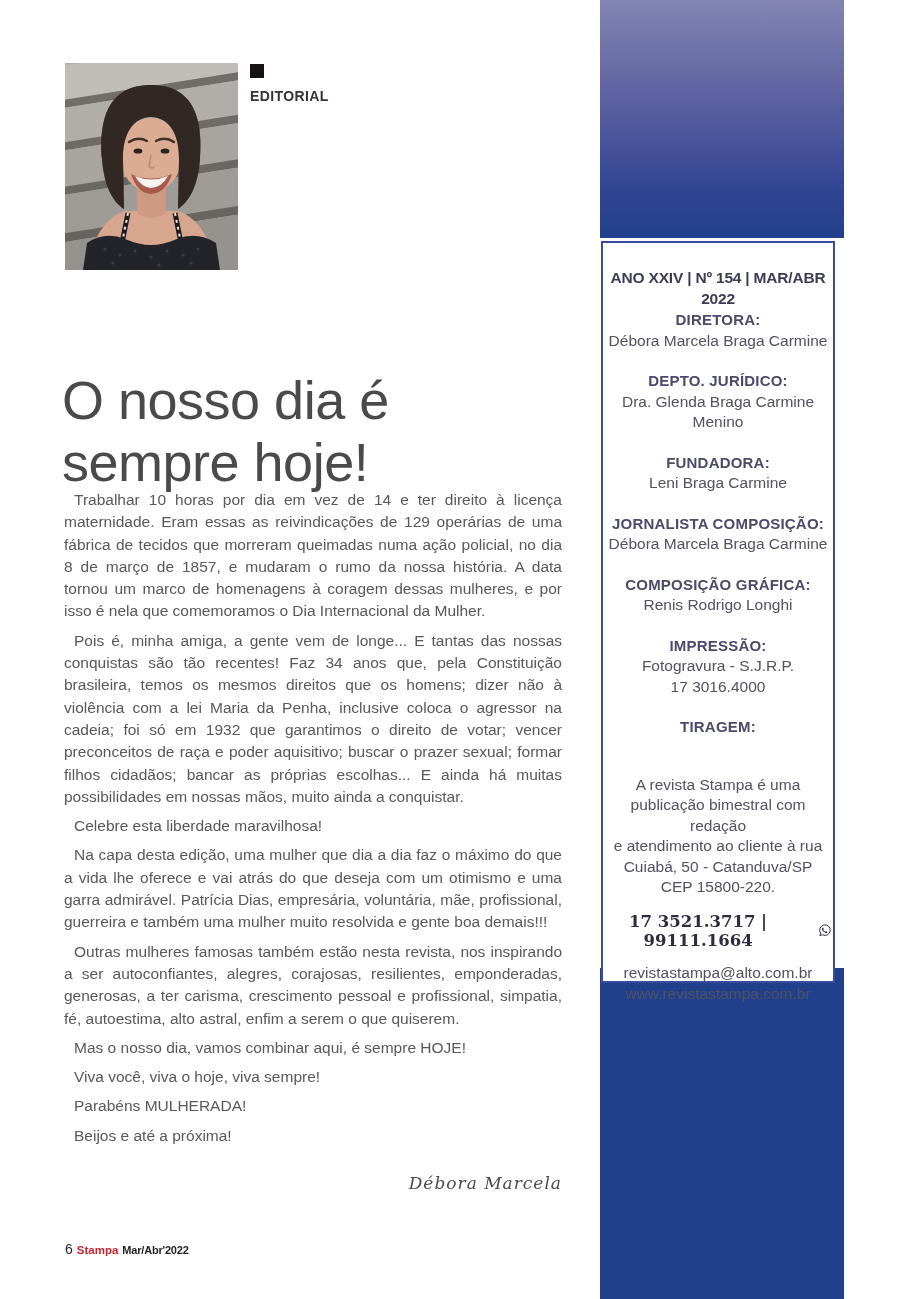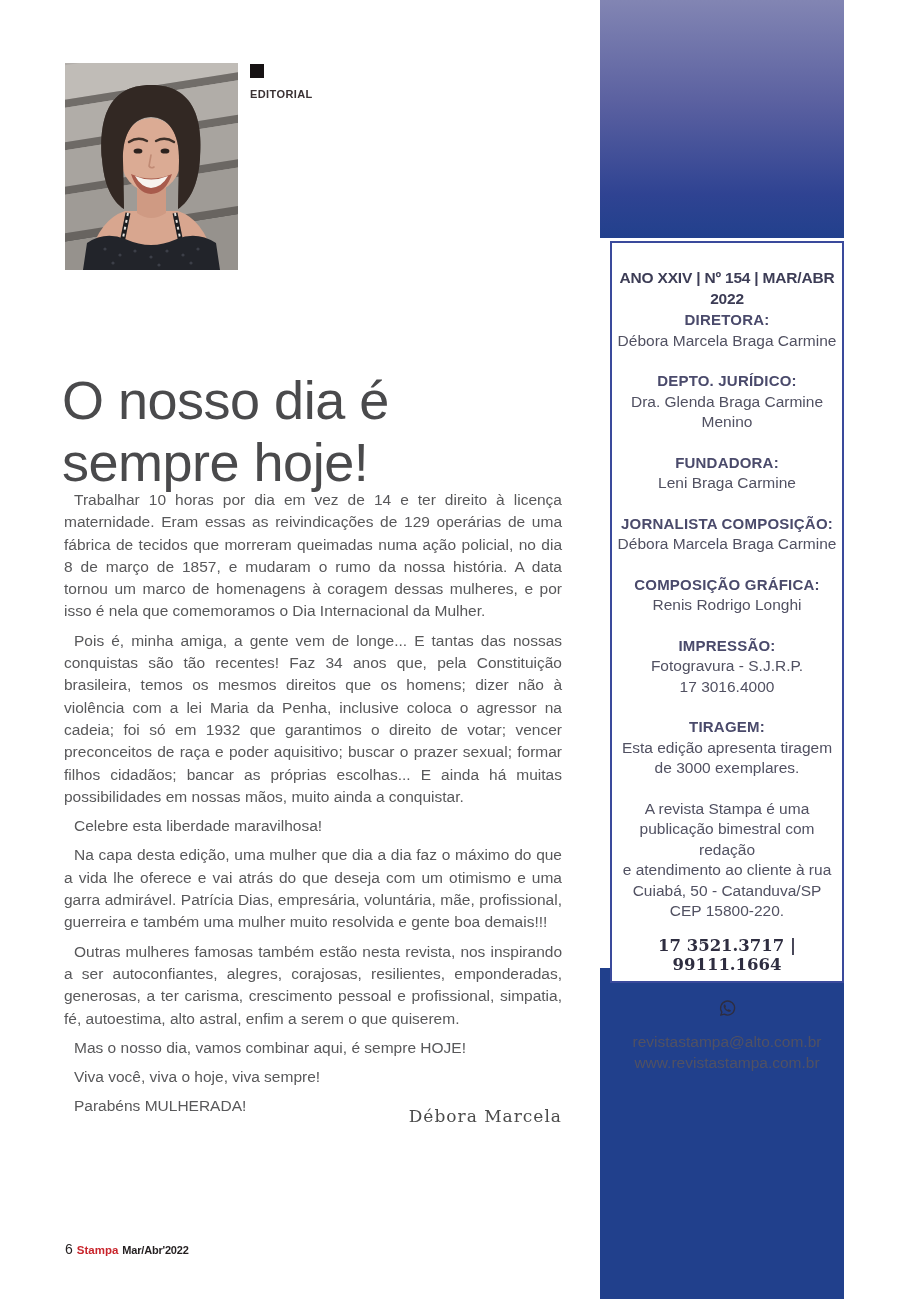--- a/index.html
+++ b/index.html
@@ -5,54 +5,54 @@
   html,body{margin:0;padding:0;}
   body{
     width:909px;height:1299px;position:relative;background:#ffffff;
     font-family:"Liberation Sans", sans-serif;overflow:hidden;
   }
 
   
   .photo{position:absolute;left:65px;top:63px;width:173px;height:207px;display:block;}
 
   .section-marker{position:absolute;left:250px;top:64px;width:14px;height:14px;background:#161213;}
-  .section-label{position:absolute;left:250px;top:88px;font-size:11px;font-weight:bold;
+  .section-label{position:absolute;left:250px;top:88px;font-size:14px;font-weight:bold;
     letter-spacing:.4px;color:#3a3133;}
 
   .title{position:absolute;left:62px;top:333px;width:520px;font-size:54px;line-height:62px;
     font-weight:300;color:#4a4a4c;letter-spacing:-0.5px;}
 
   .article{position:absolute;left:64px;top:489px;width:498px;font-size:15.5px;line-height:22.3px;
     color:#58585a;text-align:justify;}
   .article p{margin:0 0 7px 0;text-indent:10px;}
 
-  .signature{position:absolute;left:262px;top:1106px;width:300px;text-align:right;
-    font-family:"DejaVu Serif", serif;font-size:17px;color:#4b4b4b;
+  .signature{position:absolute;left:262px;top:1173px;width:300px;text-align:right;
+    font-family:"DejaVu Serif", serif;font-style:italic;font-size:17px;color:#4b4b4b;
     letter-spacing:1px;}
 
   .page-footer{position:absolute;left:65px;top:1241px;display:flex;align-items:baseline;}
   .pf-num{font-size:14px;color:#231f20;}
   .pf-brand{font-size:11.5px;font-weight:bold;color:#c9252c;margin-left:4px;}
   .pf-issue{font-size:11px;font-weight:bold;color:#231f20;margin-left:4px;letter-spacing:-0.2px;}
 
   
   .sidebar{position:absolute;left:600px;top:0;width:244px;height:1299px;
     background:linear-gradient(180deg,#8285b3 0%,#5a60a0 8%,#2f4392 15%,#21408c 18.5%,#21408c 100%);}
   .sidebar-window{position:absolute;left:0;top:238px;width:244px;height:730px;background:#ffffff;}
-  .masthead-box{position:absolute;left:10px;top:3px;width:230px;height:714px;
+  .masthead-box{position:absolute;left:1px;top:3px;width:230px;height:714px;
     border:2px solid #3a4a9c;background:#ffffff;text-align:center;padding-top:24px;
     box-sizing:content-box;}
   .m-edition{font-size:15.5px;font-weight:bold;color:#3c3c55;line-height:21px;letter-spacing:-0.2px;}
   .m-group{margin-top:20px;}
   .m-group.first{margin-top:1px;}
   .m-label{font-size:15px;font-weight:bold;color:#4a4a6b;line-height:20.5px;letter-spacing:.2px;}
   .m-value{font-size:15.5px;color:#515162;line-height:20.5px;white-space:pre-line;}
-  .m-about{margin-top:20px;font-size:15.5px;color:#515162;line-height:20.5px;white-space:pre-line;}
+  .m-about{margin-top:37px;font-size:15.5px;color:#515162;line-height:20.5px;white-space:pre-line;}
   .m-phones{margin-top:14px;display:flex;align-items:center;justify-content:center;gap:24px;
-    font-family:"DejaVu Serif", serif;font-weight:bold;font-size:16.5px;color:#2e2d40;flex-direction:column;}
+    font-family:"DejaVu Serif", serif;font-weight:bold;font-size:16.5px;color:#2e2d40;}
   .m-contact{margin-top:12px;font-size:15.5px;color:#515162;line-height:21px;}
   .wa-icon{display:inline-block;width:21px;height:21px;}
 </style>
 </head>
 <body>
 
 <svg class="photo" viewBox="0 0 173 207" xmlns="http://www.w3.org/2000/svg">
   <defs>
     <linearGradient id="bgGrad" x1="0" y1="0" x2="0" y2="1">
       <stop offset="0" stop-color="#b3afab"></stop>
@@ -122,20 +122,21 @@
 
 <div class="article">
   <p>Trabalhar 10 horas por dia em vez de 14 e ter direito à licença maternidade. Eram essas as reivindicações de 129 operárias de uma fábrica de tecidos que morreram queimadas numa ação policial, no dia 8 de março de 1857, e mudaram o rumo da nossa história. A data tornou um marco de homenagens à coragem dessas mulheres, e por isso é nela que comemoramos o Dia Internacional da Mulher.</p>
   <p>Pois é, minha amiga, a gente vem de longe... E tantas das nossas conquistas são tão recentes! Faz 34 anos que, pela Constituição brasileira, temos os mesmos direitos que os homens; dizer não à violência com a lei Maria da Penha, inclusive coloca o agressor na cadeia; foi só em 1932 que garantimos o direito de votar; vencer preconceitos de raça e poder aquisitivo; buscar o prazer sexual; formar filhos cidadãos; bancar as próprias escolhas... E ainda há muitas possibilidades em nossas mãos, muito ainda a conquistar.</p>
   <p>Celebre esta liberdade maravilhosa!</p>
   <p>Na capa desta edição, uma mulher que dia a dia faz o máximo do que a vida lhe oferece e vai atrás do que deseja com um otimismo e uma garra admirável. Patrícia Dias, empresária, voluntária, mãe, profissional, guerreira e também uma mulher muito resolvida e gente boa demais!!!</p>
   <p>Outras mulheres famosas também estão nesta revista, nos inspirando a ser autoconfiantes, alegres, corajosas, resilientes, emponderadas, generosas, a ter carisma, crescimento pessoal e profissional, simpatia, fé, autoestima, alto astral, enfim a serem o que quiserem.</p>
   <p>Mas o nosso dia, vamos combinar aqui, é sempre HOJE!</p>
   <p>Viva você, viva o hoje, viva sempre!</p>
   <p>Parabéns MULHERADA!</p>
+  <p>Beijos e até a próxima!</p>
 </div>
 
 <div class="signature">Débora Marcela</div>
 
 <div class="page-footer">
   <span class="pf-num">6</span>
   <span class="pf-brand">Stampa</span>
   <span class="pf-issue">Mar/Abr'2022</span>
 </div>
 
@@ -171,22 +172,20 @@
       </div>
 
       <div class="m-group">
         <div class="m-label">IMPRESSÃO:</div>
         <div class="m-value">Fotogravura - S.J.R.P.
 17 3016.4000</div>
       </div>
 
       <div class="m-group">
         <div class="m-label">TIRAGEM:</div>
-        <div class="m-value">Esta edição apresenta tiragem
-de 3000 exemplares.</div>
       </div>
 
       <div class="m-about">A revista Stampa é uma
 publicação bimestral com redação
 e atendimento ao cliente à rua
 Cuiabá, 50 - Catanduva/SP
 CEP 15800-220.</div>
 
       <div class="m-phones">
         <span>17 3521.3717  |  99111.1664</span>

